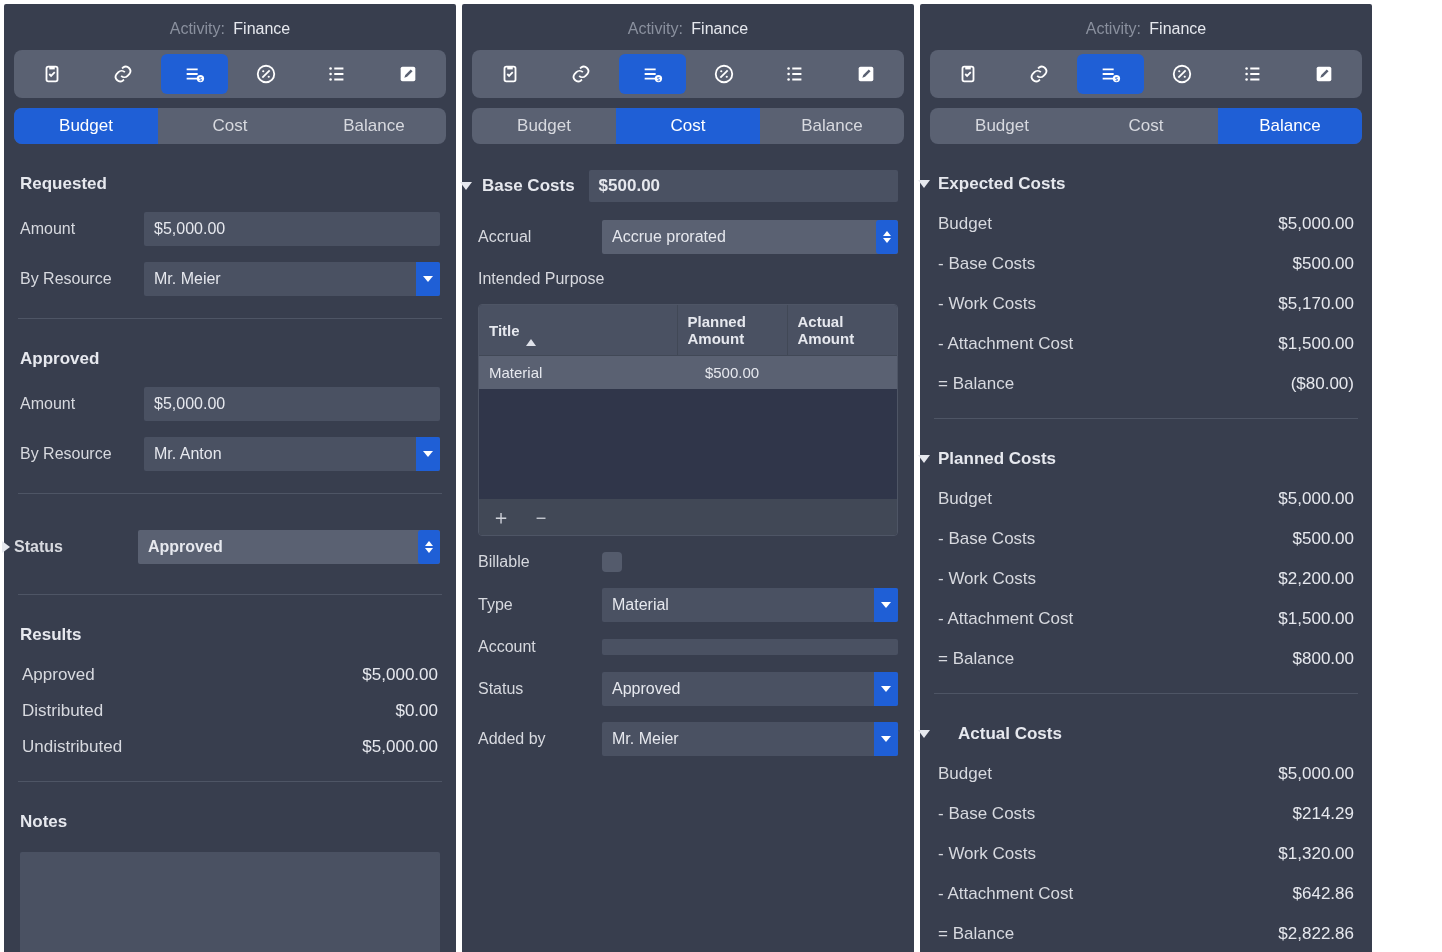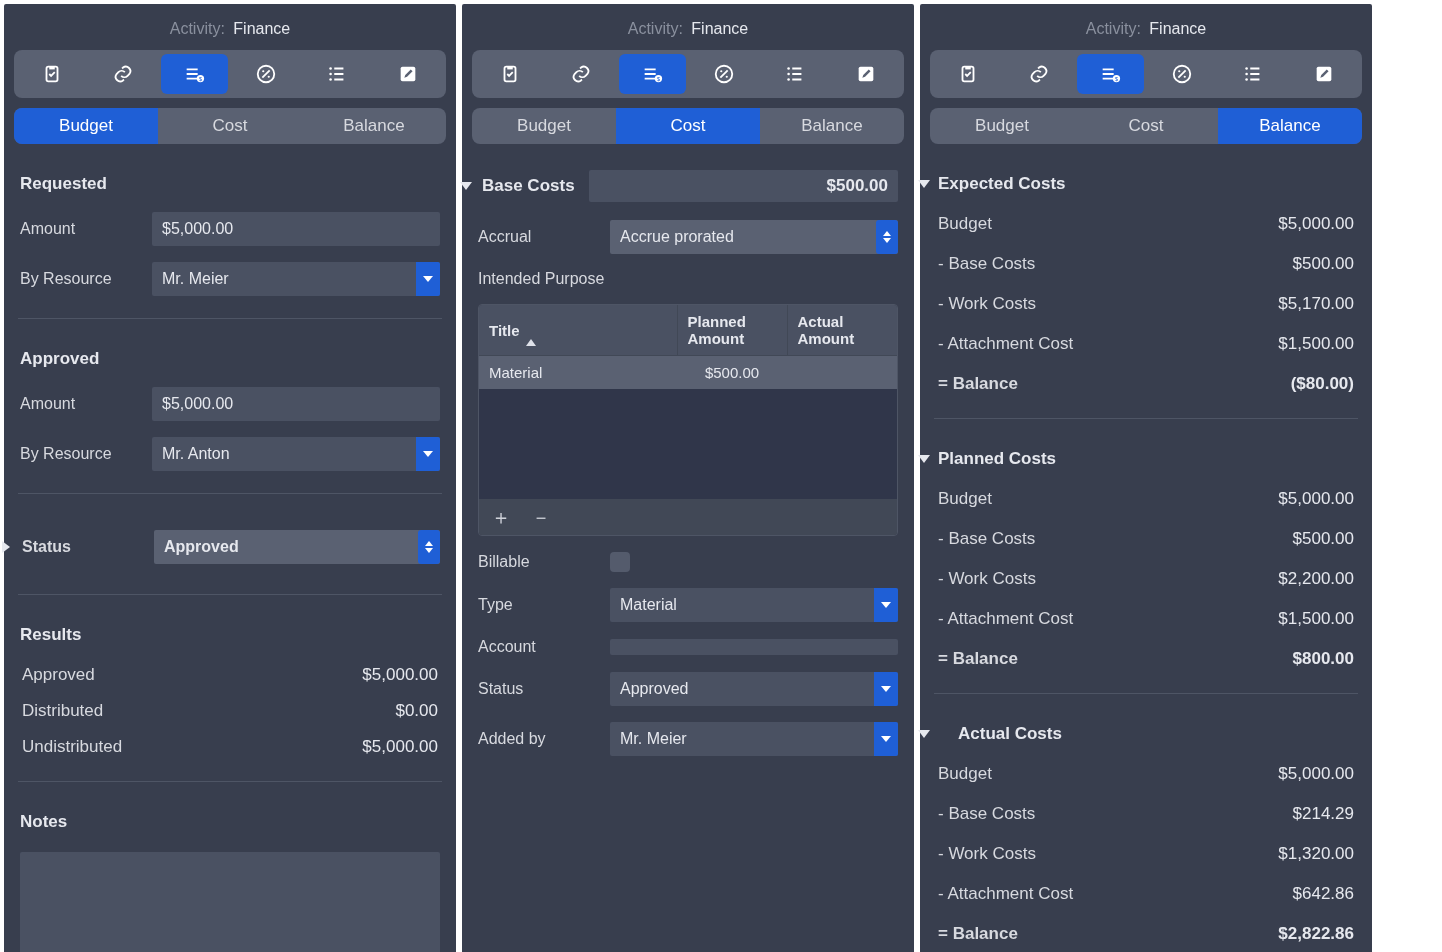--- a/index.html
+++ b/index.html
@@ -74,21 +74,21 @@
     align-items:center;
     gap:8px;
   }
   .sect-head.collapsible { cursor:pointer; margin-left:-6px;}
   .tri {
     width:0;height:0;display:inline-block;
   }
   .tri.down { border-left:6px solid transparent; border-right:6px solid transparent; border-top:8px solid #e6e8ee;}
   .tri.right { border-top:6px solid transparent; border-bottom:6px solid transparent; border-left:8px solid #e6e8ee;}
   .sort-up { margin-left:6px; width:0;height:0; border-left:5px solid transparent; border-right:5px solid transparent; border-bottom:7px solid #dfe2ea;}
-  .field-row { display:flex; align-items:center; gap:12px; padding:6px 0; }
+  .field-row { display:flex; align-items:center; gap:4px; padding:6px 0; }
   .label { width:120px; color:#d7d9df; font-size:16px; flex:0 0 120px;}
   .input, .select {
     flex:1;
     background:#4a5162;
     border:none;
     color:#e6e8ee;
     padding:8px 28px 8px 10px;
     font-size:16px;
     border-radius:2px;
     position:relative;
@@ -104,34 +104,34 @@
     background:#1f5fd6; display:flex; flex-direction:column; align-items:center; justify-content:center; gap:2px;
     border-radius:3px;
   }
   .chev-down { width:0;height:0;border-left:5px solid transparent;border-right:5px solid transparent;border-top:6px solid #fff;}
   .chev-up-sm { width:0;height:0;border-left:4px solid transparent;border-right:4px solid transparent;border-bottom:5px solid #fff;}
   .chev-down-sm { width:0;height:0;border-left:4px solid transparent;border-right:4px solid transparent;border-top:5px solid #fff;}
   .divider { height:1px; background:#4e5565; margin:12px -2px; }
   .kv-row { display:flex; justify-content:space-between; padding:8px 2px; font-size:17px;}
   .kv-row .k { color:#d7d9df;}
   .kv-row .v { color:#e6e8ee;}
-  .kv-row.bold .k, .kv-row.bold .v { font-weight:700;}
+  .kv-row.bold .k, .kv-row.bold .v { font-weight:400;}
   .notes-box { background:#4a5162; height:160px; border-radius:2px; margin-top:8px; }
   .table-wrap { border:1px solid #4e5565; border-radius:4px; margin:6px 0; overflow:hidden; }
   table.grid { width:100%; border-collapse:collapse;}
   table.grid th, table.grid td { text-align:left; padding:8px 10px; font-size:15px;}
   table.grid thead { background:#4a5162;}
   table.grid th { font-weight:700; border-right:1px solid #414856; border-bottom:1px solid #414856;}
   table.grid th:last-child { border-right:none;}
   table.grid tbody tr.sel { background:#5a6172;}
   table.grid tbody tr.sel td:nth-child(2) { text-align:center;}
   .table-footer { display:flex; gap:20px; padding:8px 12px; background:#414856;}
   .ic-btn { cursor:pointer; color:#cfd2da; font-size:20px; line-height:1;}
   .checkbox { width:20px; height:20px; border-radius:4px; background:#545b6c; display:inline-block; cursor:pointer;}
-  .bc-head { display:flex; align-items:center; gap:10px; margin-top:10px;text-align:right;}
+  .bc-head { display:flex; align-items:center; gap:10px; margin-top:10px;}
   .bc-head .hl { font-weight:700; font-size:17px;}
   .bc-val { flex:1; background:#4a5162; padding:6px 10px; border-radius:2px; margin-left:4px;}
   .spacer-body { min-height:110px; background:#30364a;}
 </style>
 </head>
 <body>
 
 <div class="canvas">
 
   <div class="panel">

